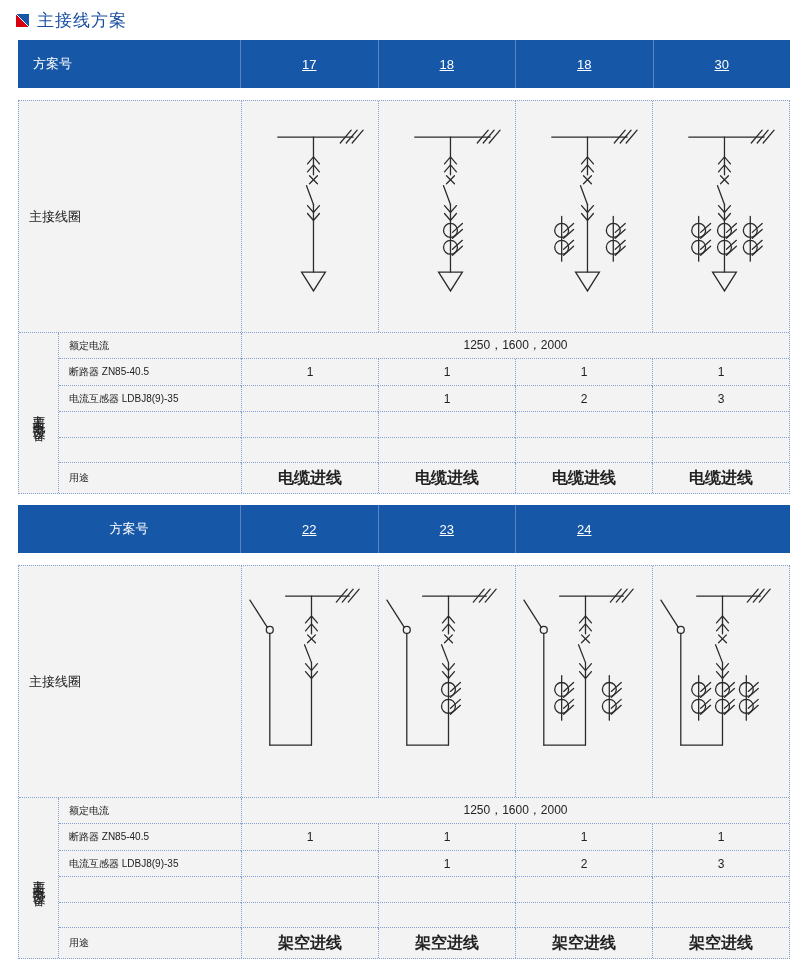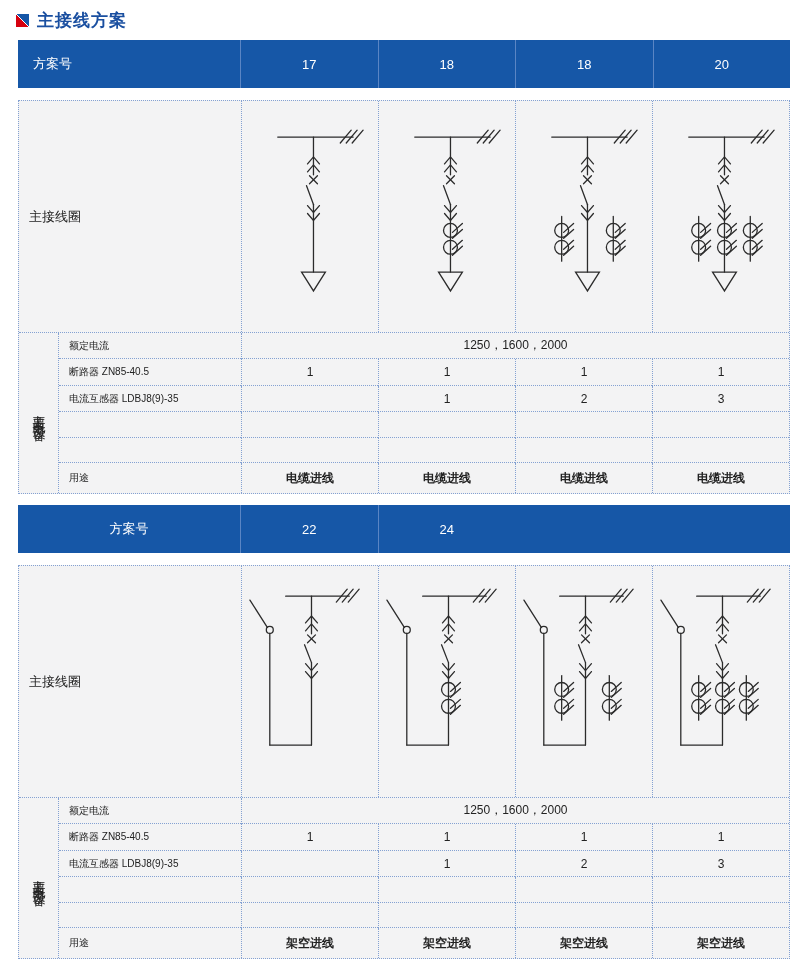--- a/index.html
+++ b/index.html
@@ -12,27 +12,27 @@
   }
   *{margin:0;padding:0;box-sizing:border-box;}
   html,body{width:800px;height:975px;background:#fff;
     font-family:"Liberation Sans","DejaVu Sans",sans-serif;color:var(--ink);}
   .page{position:relative;width:800px;height:975px;overflow:hidden;}
 
   
   .title-row{position:absolute;left:16px;top:9px;display:flex;align-items:center;gap:8px;}
   .title-icon{width:13px;height:13px;
     background:linear-gradient(45deg,#d6000f 48%,#ffffff 48%,#ffffff 53%,var(--hdr) 53%);}
-  .title-text{font-size:17px;font-weight:bold;color:var(--title);letter-spacing:1px;}
+  .title-text{font-size:17px;font-weight:normal;color:var(--title);letter-spacing:1px;}
 
   
   .scheme-table{position:absolute;left:18px;width:772px;}
   .thead{display:grid;grid-template-columns:222px repeat(4,1fr);height:48px;background:var(--hdr);}
   .th{display:flex;align-items:center;justify-content:center;color:#fff;font-size:13px;}
-  .th + .th{border-left:1px solid var(--hdr-div);}
+  .th + .th{border-left:1px solid var(--hdr-div);text-decoration:underline;}
   .th.left{justify-content:flex-start;padding-left:15px;}
 
   .tbody{border:1px dotted var(--bd);background:var(--cell);margin-top:12px;}
 
   
   .drow{display:grid;grid-template-columns:222px repeat(4,1fr);height:232px;
         border-bottom:1px dotted var(--bd);}
   .dlabel{display:flex;align-items:center;padding-left:10px;font-size:13px;}
   .dcell{border-left:1px dotted var(--bd);}
   .dcell svg{width:100%;height:100%;display:block;}
@@ -42,39 +42,39 @@
         grid-template-rows:26px 27px 26px 26px 25px 30px;}
   .vlabel{grid-column:1;grid-row:1/7;border-right:1px dotted var(--bd);
         display:flex;align-items:center;justify-content:center;
         writing-mode:vertical-rl;text-orientation:upright;
         font-size:13px;letter-spacing:3px;}
   .slabel{display:flex;align-items:center;padding-left:10px;font-size:10px;white-space:nowrap;}
   .sval{display:flex;align-items:center;justify-content:center;
         border-left:1px dotted var(--bd);font-size:12px;}
   .sval.span4{grid-column:3/7;text-align:center;}
   .bb{border-bottom:1px dotted var(--bd);}
-  .bold{font-weight:bold;font-size:12px;font-family:Liberation Serif, serif;}
+  .bold{font-weight:bold;font-size:16px;font-family:Liberation Serif, serif;}
 </style>
 </head>
 <body>
 
 <div class="page">
 
   <div class="title-row">
     <span class="title-icon"></span>
     <span class="title-text">主接线方案</span>
   </div>
 
   <div class="scheme-table" style="top:40px">
     <div class="thead">
       <div class="th left">方案号</div>
       <div class="th">17</div>
       <div class="th">18</div>
       <div class="th">18</div>
-      <div class="th">20</div>
+      <div class="th">30</div>
     </div>
     <div class="tbody">
       <div class="drow">
         <div class="dlabel">主接线圈</div>
         <div class="dcell">
             <svg viewBox="0 0 137 232" preserveAspectRatio="xMidYMid meet" fill="none" stroke="#2b2b2b" stroke-width="1.3" stroke-linecap="round">
               <line x1="36" y1="36" x2="112" y2="36"></line>
               <line x1="99" y1="42" x2="110" y2="29"></line>
               <line x1="105" y1="42" x2="116" y2="29"></line>
               <line x1="111" y1="42" x2="122" y2="29"></line>
@@ -221,20 +221,21 @@
         <div class="sval bold">电缆进线</div>
         <div class="sval bold">电缆进线</div>
       </div>
     </div>
   </div>
 
   <div class="scheme-table" style="top:505px">
     <div class="thead">
       <div class="th">方案号</div>
       <div class="th">22</div>
+      <div class="th">23</div>
       <div class="th">24</div>
     </div>
     <div class="tbody">
       <div class="drow">
         <div class="dlabel">主接线圈</div>
         <div class="dcell">
             <svg viewBox="0 0 137 232" preserveAspectRatio="xMidYMid meet" fill="none" stroke="#2b2b2b" stroke-width="1.3" stroke-linecap="round">
               <line x1="44" y1="30" x2="108" y2="30"></line>
               <line x1="95" y1="36" x2="106" y2="23"></line>
               <line x1="101" y1="36" x2="112" y2="23"></line>

